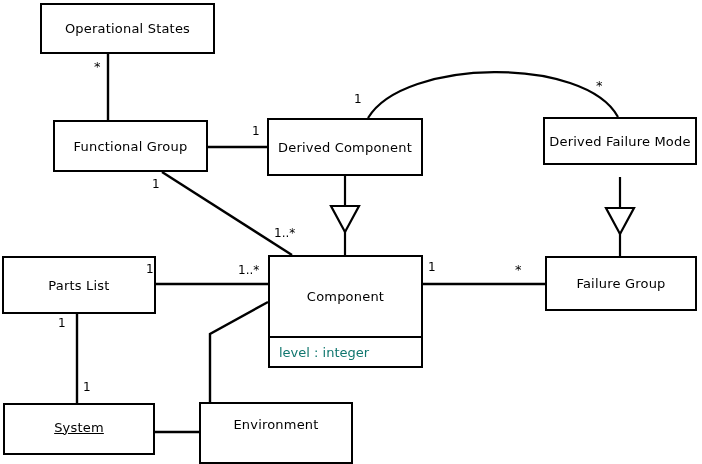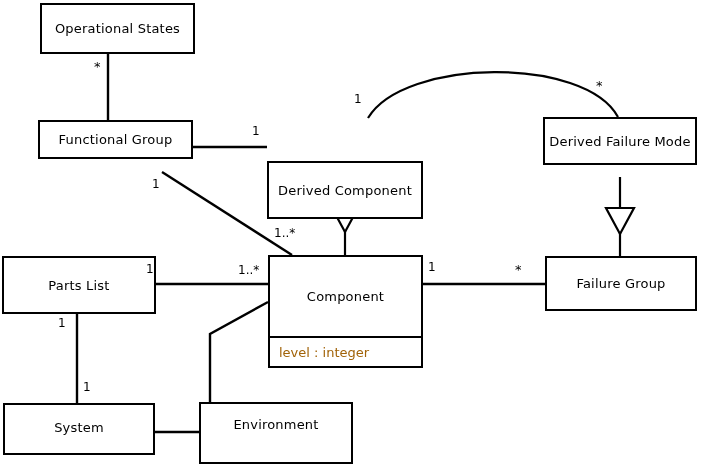--- a/index.html
+++ b/index.html
@@ -52,21 +52,21 @@
   .uml-class.has-attrs {
     display: flex;
     flex-direction: column;
   }
   .uml-attr-compartment {
     box-sizing: border-box;
     display: flex;
     align-items: center;
     padding-left: 9px;
     font-size: 13px;
-    color: #a16207;
+    color: #0f766e;
   }
   .edge-label {
     position: absolute;
     font-size: 12px;
     color: #000000;
     white-space: nowrap;
     z-index: 3;
     line-height: 1;
   }
   .edge-label.mult-star {
@@ -98,50 +98,50 @@
 
     <polyline points="210,402 210,334 268,302" fill="none" stroke="#000000" stroke-width="2.4"></polyline>
 
     <line x1="345" y1="176" x2="345" y2="255" stroke="#000000" stroke-width="2.2"></line>
     <polygon points="331,206 359,206 345,232" fill="#ffffff" stroke="#000000" stroke-width="2.2"></polygon>
 
     <line x1="620" y1="177" x2="620" y2="256" stroke="#000000" stroke-width="2.2"></line>
     <polygon points="606,208 634,208 620,234" fill="#ffffff" stroke="#000000" stroke-width="2.2"></polygon>
   </svg>
 
-  <div class="uml-class" style="left:40px; top:3px; width:155px; height:51px;">
+  <div class="uml-class" style="left:40px; top:3px; width:175px; height:51px;">
     <div class="uml-name-compartment">Operational States</div>
   </div>
 
-  <div class="uml-class" style="left:38px; top:120px; width:155px; height:39px;">
+  <div class="uml-class" style="left:53px; top:120px; width:155px; height:52px;">
     <div class="uml-name-compartment">Functional Group</div>
   </div>
 
-  <div class="uml-class" style="left:267px; top:118px; width:156px; height:58px;margin-top:43px;">
+  <div class="uml-class" style="left:267px; top:118px; width:156px; height:58px;">
     <div class="uml-name-compartment">Derived Component</div>
   </div>
 
   <div class="uml-class" style="left:543px; top:117px; width:154px; height:48px;">
     <div class="uml-name-compartment">Derived Failure Mode</div>
   </div>
 
   <div class="uml-class" style="left:2px; top:256px; width:154px; height:58px;">
     <div class="uml-name-compartment">Parts List</div>
   </div>
 
   <div class="uml-class has-attrs" style="left:268px; top:255px; width:155px; height:113px;">
     <div class="uml-name-compartment">Component</div>
     <div class="uml-attr-compartment" style="height:28px;">level : integer</div>
   </div>
 
   <div class="uml-class" style="left:545px; top:256px; width:152px; height:55px;">
     <div class="uml-name-compartment">Failure Group</div>
   </div>
 
-  <div class="uml-class" style="left:3px; top:403px; width:152px; height:52px;">
+  <div class="uml-class" style="left:3px; top:403px; width:152px; height:52px;text-decoration:underline;">
     <div class="uml-name-compartment" style="padding-bottom:4px;">System</div>
   </div>
 
   <div class="uml-class" style="left:199px; top:402px; width:154px; height:62px;">
     <div class="uml-name-compartment" style="padding-bottom:18px;">Environment</div>
   </div>
 
   <div class="edge-label mult-star" style="left:94px; top:60px;">*</div>
 
   <div class="edge-label" style="left:252px; top:125px;">1</div>

